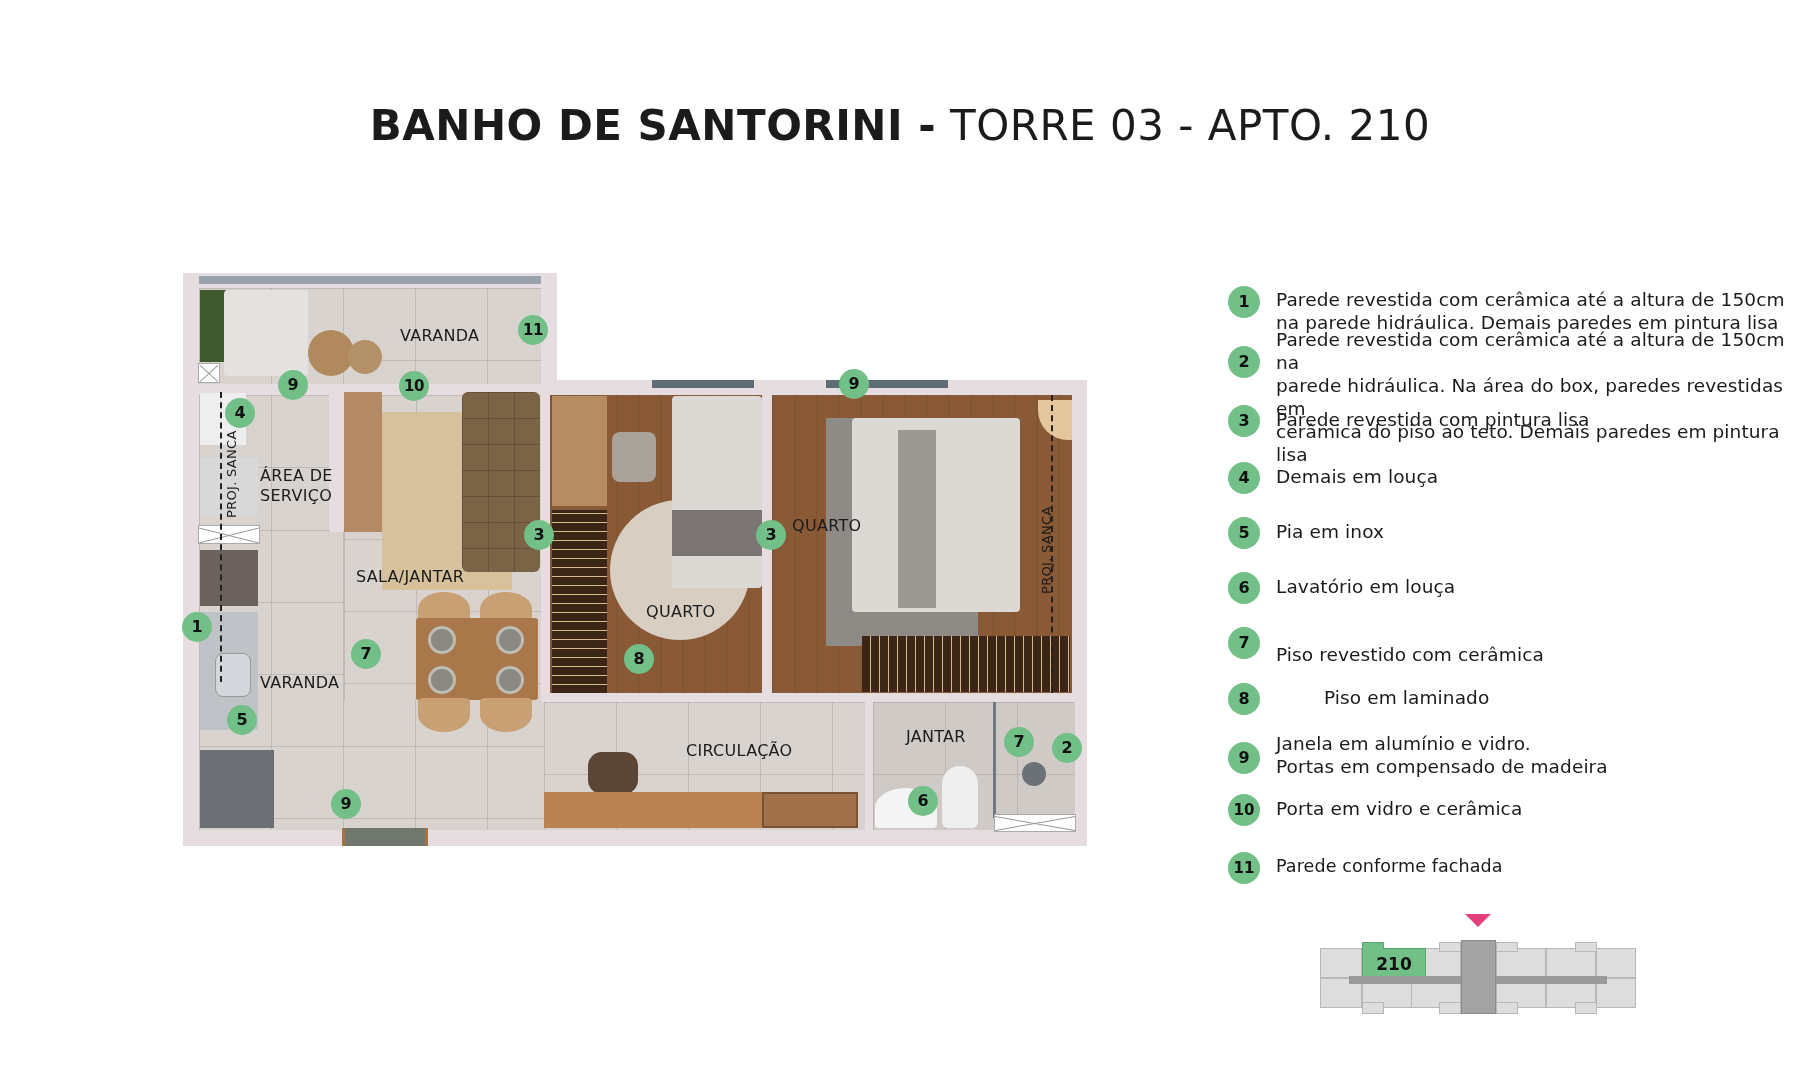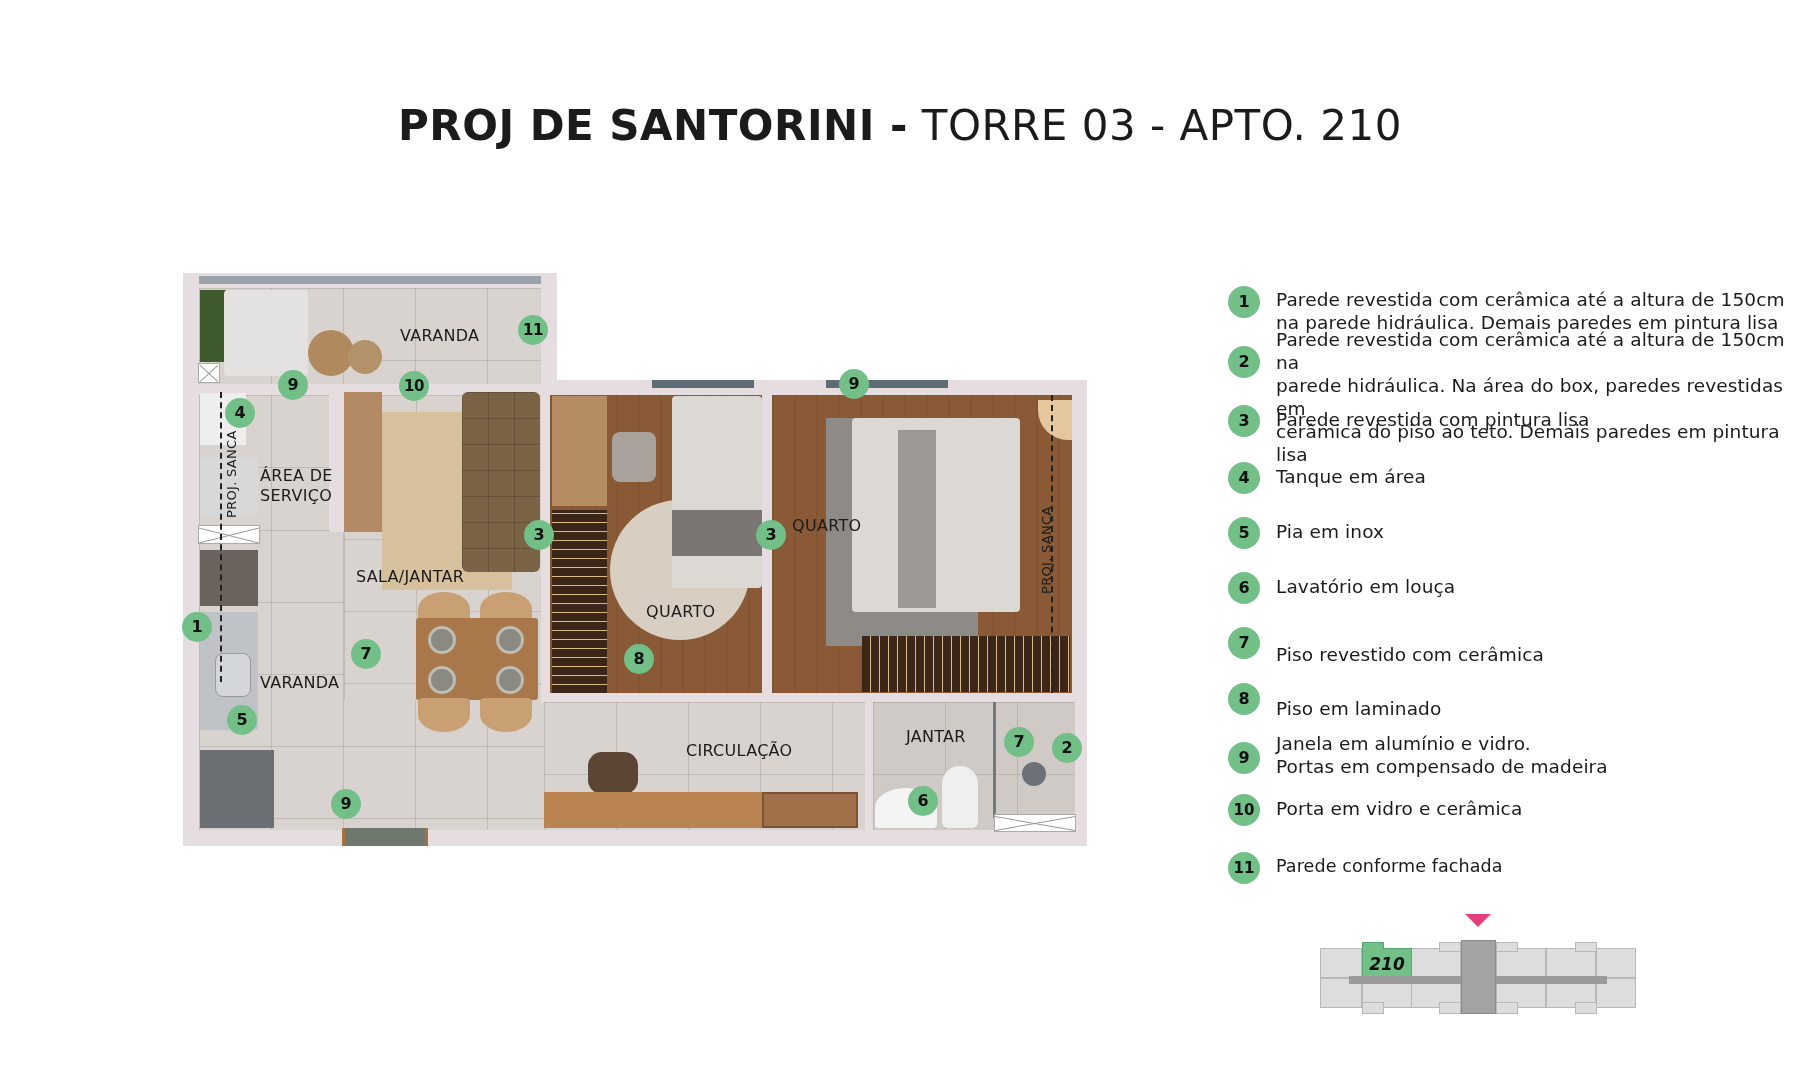--- a/index.html
+++ b/index.html
@@ -52,21 +52,21 @@
   .keyplan { position:absolute; left:1318px; top:910px; width:340px; height:115px; }
   .kp-cell { position:absolute; background:#dddddd; border:1px solid #b8b8b8; box-sizing:border-box; }
   .kp-core { position:absolute; background:#a3a3a3; border:1px solid #8a8a8a; box-sizing:border-box; }
   .kp-corr { position:absolute; background:#9a9a9a; }
   .kp-unit { position:absolute; background:#72bf88; border:1px solid #5aa672; box-sizing:border-box; font-weight:bold; font-size:17px; color:#111; text-align:center; }
   .kp-arrow { position:absolute; width:0; height:0; border-left:13px solid transparent; border-right:13px solid transparent; border-top:13px solid #e53e7c; }
 </style>
 </head>
 <body>
 
-<div class="title"><span class="strong">PROJ DE SANTORINI -</span><span class="light"> TORRE 03 - APTO. 210</span></div>
+<div class="title"><span class="strong">BANHO DE SANTORINI -</span><span class="light"> TORRE 03 - APTO. 210</span></div>
 
 <div class="plan">
 
   <div class="wall" style="left:183px; top:273px; width:374px; height:120px;"></div>
   <div class="wall" style="left:183px; top:380px; width:904px; height:466px;"></div>
 
   <div class="room tile" style="left:199px; top:288px; width:342px; height:96px;"></div>
   <div class="window" style="left:199px; top:276px; width:342px; height:8px; background:#9aa3ab;"></div>
   <div class="furn" style="left:200px; top:290px; width:26px; height:72px; background:#3f5a2c;"></div>
   <div class="furn bed" style="left:224px; top:290px; width:84px; height:86px; background:#e4e2e0;"></div>
@@ -182,37 +182,37 @@
     <div class="ltext" style="top:2px;">Parede revestida com cerâmica até a altura de 150cm na
 parede hidráulica. Na área do box, paredes revestidas em
 cerâmica do piso ao teto. Demais paredes em pintura lisa</div>
   </div>
   <div class="legend-item" style="top:133px;">
     <div class="lbadge" style="top:2px;">3</div>
     <div class="ltext" style="top:5px;">Parede revestida com pintura lisa</div>
   </div>
   <div class="legend-item" style="top:190px;">
     <div class="lbadge" style="top:2px;">4</div>
-    <div class="ltext" style="top:5px;">Tanque em área</div>
+    <div class="ltext" style="top:5px;">Demais em louça</div>
   </div>
   <div class="legend-item" style="top:245px;">
     <div class="lbadge" style="top:2px;">5</div>
     <div class="ltext" style="top:5px;">Pia em inox</div>
   </div>
   <div class="legend-item" style="top:300px;">
     <div class="lbadge" style="top:2px;">6</div>
     <div class="ltext" style="top:5px;">Lavatório em louça</div>
   </div>
   <div class="legend-item" style="top:355px;">
     <div class="lbadge" style="top:2px;">7</div>
     <div class="ltext" style="top:18px;">Piso revestido com cerâmica</div>
   </div>
   <div class="legend-item" style="top:411px;">
     <div class="lbadge" style="top:2px;">8</div>
-    <div class="ltext" style="top:16px;">Piso em laminado</div>
+    <div class="ltext" style="top:5px;margin-left:48px;">Piso em laminado</div>
   </div>
   <div class="legend-item" style="top:466px;">
     <div class="lbadge" style="top:6px;">9</div>
     <div class="ltext" style="top:-4px;">Janela em alumínio e vidro.
 Portas em compensado de madeira</div>
   </div>
   <div class="legend-item" style="top:522px;">
     <div class="lbadge" style="top:2px; font-size:15px;">10</div>
     <div class="ltext" style="top:5px;">Porta em vidro e cerâmica</div>
   </div>
@@ -238,18 +238,18 @@
   <div class="kp-cell" style="left:44px; top:68px; width:50px; height:30px;"></div>
   <div class="kp-cell" style="left:44px; top:92px; width:22px; height:12px;"></div>
   <div class="kp-cell" style="left:93px; top:68px; width:50px; height:30px;"></div>
   <div class="kp-cell" style="left:121px; top:92px; width:22px; height:12px;"></div>
   <div class="kp-cell" style="left:178px; top:68px; width:50px; height:30px;"></div>
   <div class="kp-cell" style="left:178px; top:92px; width:22px; height:12px;"></div>
   <div class="kp-cell" style="left:228px; top:68px; width:50px; height:30px;"></div>
   <div class="kp-cell" style="left:257px; top:92px; width:22px; height:12px;"></div>
   <div class="kp-cell" style="left:278px; top:68px; width:40px; height:30px;"></div>
 
-  <div class="kp-unit" style="left:44px; top:38px; width:50px; height:30px; line-height:30px;font-style:italic;"><span>210</span></div>
+  <div class="kp-unit" style="left:44px; top:38px; width:64px; height:30px; line-height:30px;"><span>210</span></div>
   <div class="kp-unit" style="left:44px; top:32px; width:22px; height:8px; border-bottom:none;"></div>
 
   <div class="kp-corr" style="left:31px; top:66px; width:258px; height:8px;"></div>
   <div class="kp-core" style="left:143px; top:30px; width:35px; height:74px;"></div>
 </div>
 
 </body></html>

